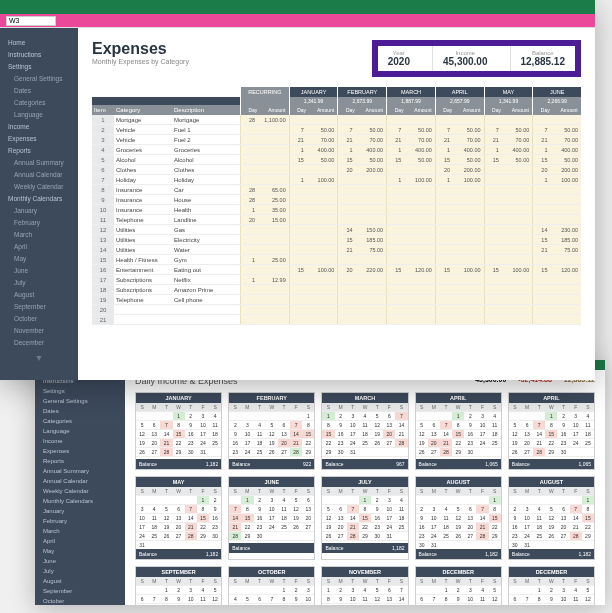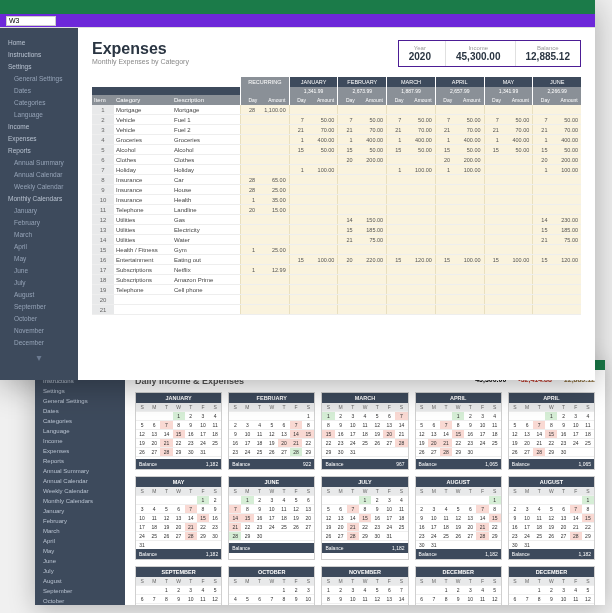--- a/index.html
+++ b/index.html
@@ -6,51 +6,51 @@
 body { width:612px; height:613px; background:#f0f0f0; position:relative; overflow:hidden; }
 
 
 .win2 { position:absolute; left:35px; top:360px; width:570px; height:245px; background:#fff; box-shadow:0 4px 24px rgba(0,0,0,.25); }
 .win2 .titlebar { height:10px; background:#1b7b49; }
 .win2 .body { display:flex; height:235px; }
 .win2 .sidebar { width:90px; background:#3d4a5c; padding:6px 0; overflow:hidden; }
 .win2 .sidebar .item { color:#b8c2d0; font-size:6px; padding:2px 8px; cursor:pointer; white-space:nowrap; }
 .win2 .main { flex:1; padding:6px 10px; overflow:hidden; }
 .win2 .hdr { display:flex; justify-content:space-between; align-items:flex-start; margin-bottom:6px; }
-.win2 .hdr-title { font-size:9px; color:#555; font-weight:700; }
+.win2 .hdr-title { font-size:9px; color:#555; font-weight:400; }
 .win2 .hdr-sum { display:flex; gap:12px; font-size:7px; align-items:center; }
 .win2 .hdr-sum span { font-weight:600; }
 .win2 .hdr-sum .neg { color:#c0392b; }
 .win2 .hdr-sum .bal { color:#8a6d3b; }
 .win2 .cal-grid { display:grid; grid-template-columns:repeat(5,1fr); gap:6px; }
 .mini-cal { border:1px solid #d0d0d0; background:#fff; font-size:5px; }
 .mini-cal .mc-head { background:#3d4a5c; color:#fff; text-align:center; padding:2px; font-weight:600; font-size:5.5px; }
 .mini-cal .mc-dow { display:grid; grid-template-columns:repeat(7,1fr); background:#e8e9ea; }
 .mini-cal .mc-dow span { text-align:center; color:#666; padding:1px 0; }
 .mini-cal .mc-days { display:grid; grid-template-columns:repeat(7,1fr); }
 .mini-cal .mc-days span { text-align:center; padding:1px 0; color:#333; border-top:1px solid #eee; }
 .mini-cal .mc-days span.redd { background:#f9d9d3; }
 .mini-cal .mc-days span.gr { background:#d6eed6; }
 .mini-cal .mc-bal { display:flex; justify-content:space-between; background:#3d4a5c; color:#fff; padding:2px 3px; font-size:5px; }
 
 
 .win1 { position:absolute; left:0; top:0; width:595px; height:380px; background:#fff; box-shadow:0 6px 30px rgba(0,0,0,.3); }
 .win1 .titlebar { height:14px; background:#1b7b49; }
-.win1 .ribbon { height:14px; background:#6d28d9; border-bottom:1px solid #ddd; display:flex; align-items:center; padding:0 6px; }
+.win1 .ribbon { height:14px; background:#ec4899; border-bottom:1px solid #ddd; display:flex; align-items:center; padding:0 6px; }
 .win1 .ribbon input { font-size:7px; width:50px; border:1px solid #ccc; padding:0 2px; height:10px; }
 .win1 .body { display:flex; height:352px; }
 .win1 .sidebar { width:78px; background:#3d4a5c; padding:8px 0; overflow:hidden; }
 .win1 .sidebar .item { color:#b8c2d0; font-size:6.5px; padding:2.5px 8px; cursor:pointer; white-space:nowrap; }
 .win1 .sidebar .item.sub { padding-left:14px; color:#95a3b7; }
 .win1 .sidebar .chev { text-align:center; color:#6b7a90; font-size:10px; padding-top:4px; }
 .win1 .main { flex:1; padding:12px 14px; overflow:hidden; }
 .win1 .header-row { display:flex; justify-content:space-between; align-items:flex-start; margin-bottom:10px; }
 .win1 .title-block h1 { font-size:16px; color:#2a3542; font-weight:700; }
 .win1 .title-block p { font-size:7px; color:#888; }
-.win1 .summary { display:flex; gap:4px; border:1px solid #4c1d95; }
+.win1 .summary { display:flex; gap:12px; border:6px solid #4c1d95; }
 .win1 .summary .cell { padding:4px 10px; border-left:1px solid #e0e0e0; text-align:center; }
 .win1 .summary .cell:first-child { border-left:none; }
 .win1 .summary .lbl { font-size:6px; color:#999; }
 .win1 .summary .val { font-size:10px; font-weight:700; color:#2a3542; }
 
 .expense-table-wrap { font-size:6px; }
 .month-row { display:flex; }
 .month-row .lead { width:148px; }
 .month-row .mcell { flex:1; background:#3d4a5c; color:#fff; text-align:center; padding:2px 0; border-left:1px solid #fff; font-size:5.5px; }
 .month-row2 { display:flex; }

